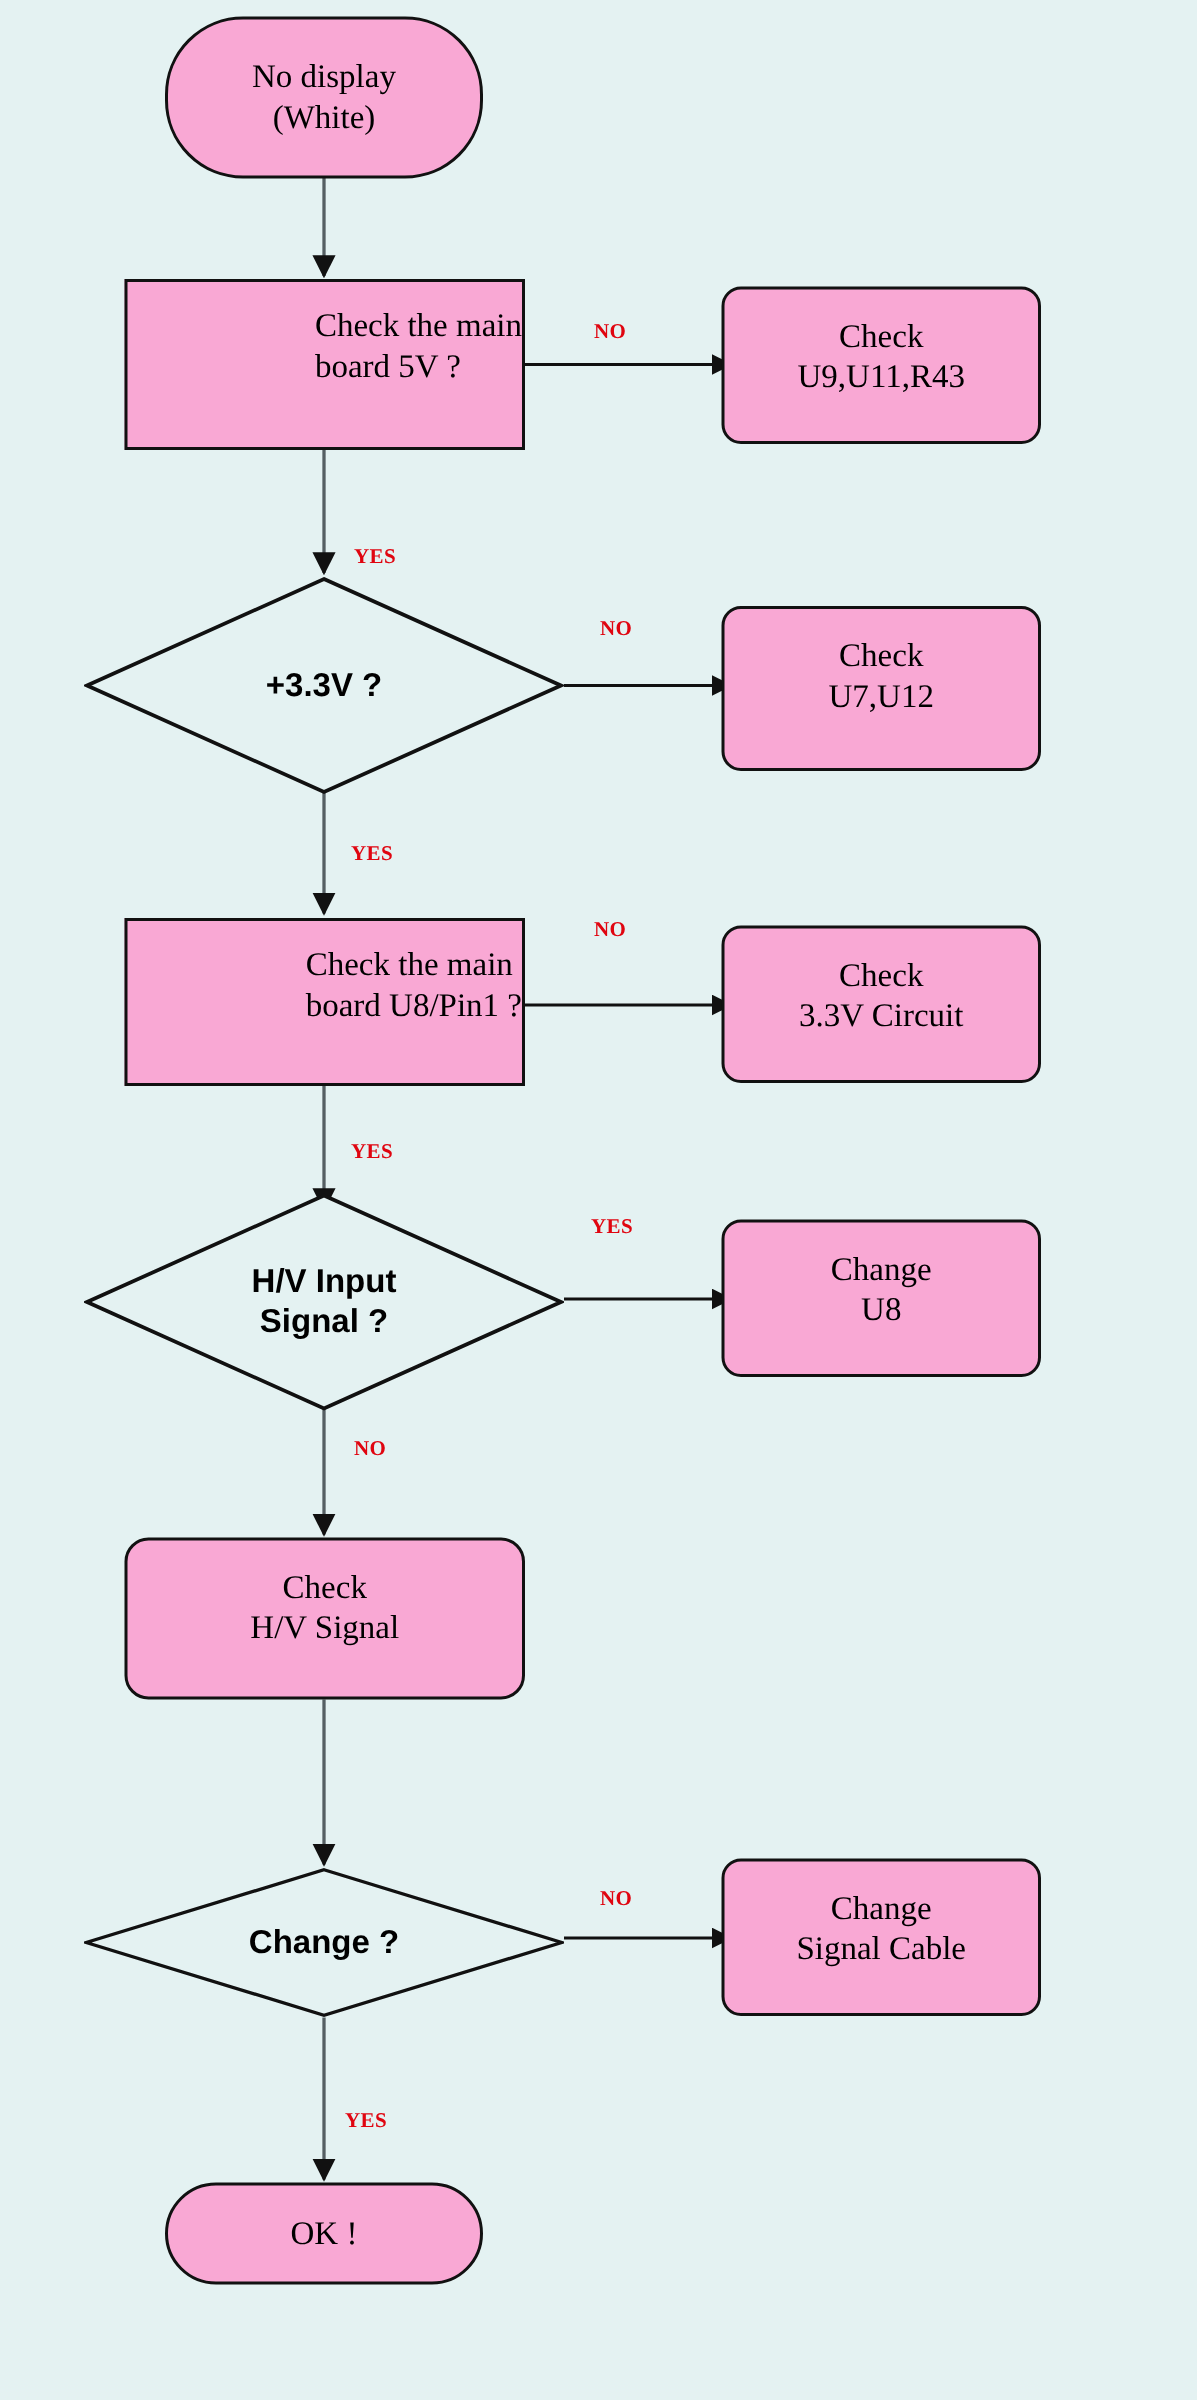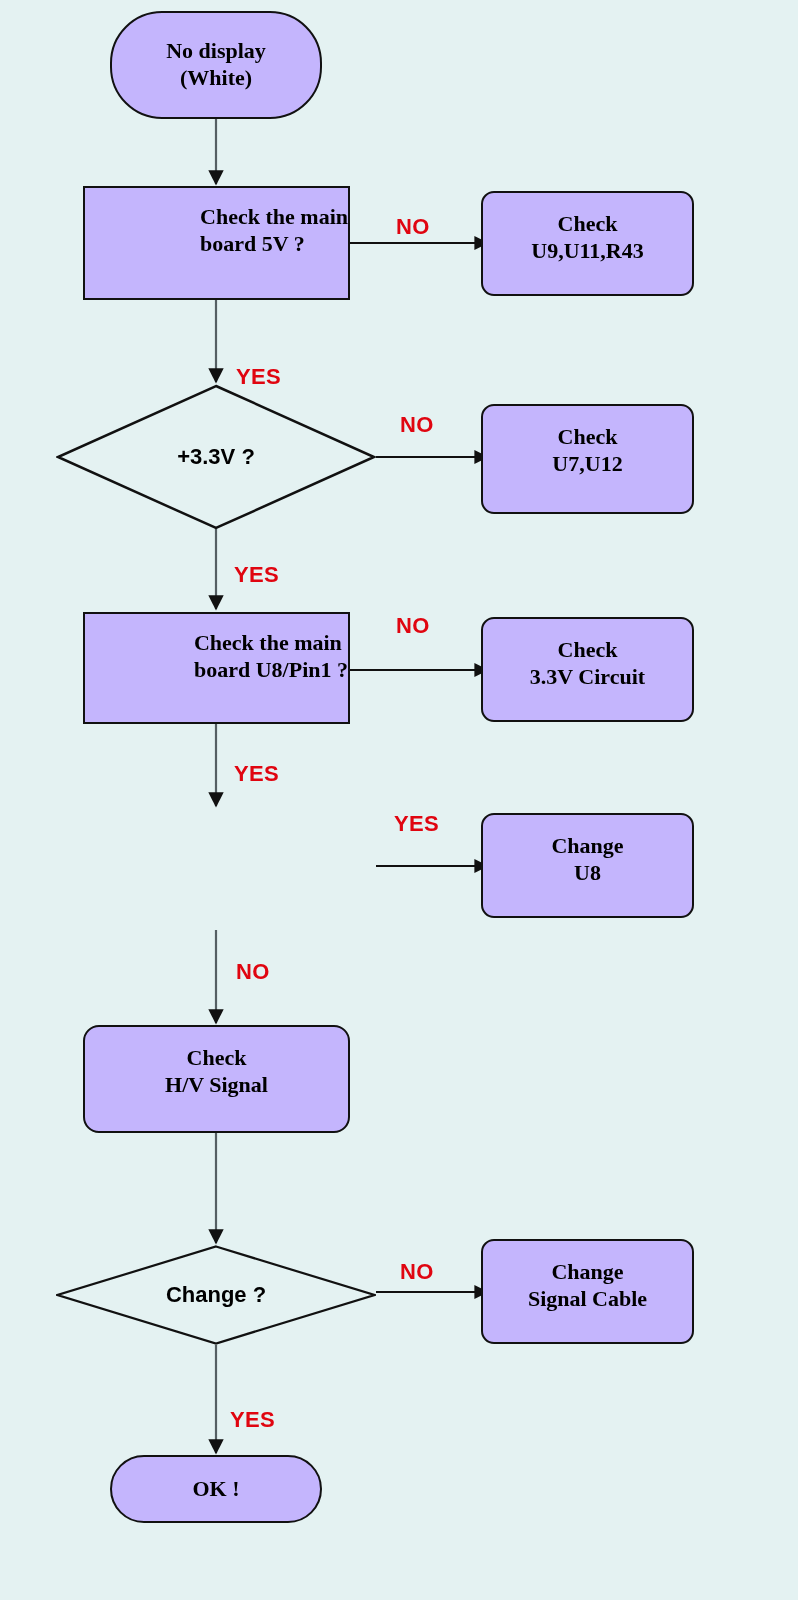--- a/index.html
+++ b/index.html
@@ -13,26 +13,26 @@
     width: 798px;
     height: 1600px;
     background: #e4f2f2;
     font-family: "Liberation Serif", "DejaVu Serif", serif;
     overflow: hidden;
   }
   
   .node {
     position: absolute;
     box-sizing: border-box;
-    background: #c4b5fd;
+    background: #f9a8d4;
     border: 2.5px solid #111111;
     display: flex;
     justify-content: center;
     color: #000000;
-    font-weight: bold;
+    font-weight: normal;
     text-align: center;
     line-height: 1.22;
   }
   .node .lbl {
     display: block;
     white-space: pre-line;
   }
   .terminator {
     border-radius: 52px;
     align-items: center;
@@ -80,23 +80,23 @@
     left: 0;
     top: 0;
     width: 798px;
     height: 1600px;
     pointer-events: none;
   }
   
   .branch-label {
     position: absolute;
     color: #e00510;
-    font-family: Liberation Sans, sans-serif;
+    font-family: Liberation Serif, serif;
     font-weight: bold;
-    font-size: 22px;
+    font-size: 14px;
     letter-spacing: 0.3px;
     white-space: nowrap;
   }
 </style>
 </head>
 <body>
 
 <div id="chart-root">
 
   <svg class="edges" viewBox="0 0 798 1600" width="798" height="1600">
@@ -161,20 +161,27 @@
   <div class="node process-left" style="left:83px; top:612px; width:267px; height:112px;">
     <span class="lbl">Check the main
 board U8/Pin1 ?</span>
   </div>
 
   <div class="node process-right" style="left:481px; top:617px; width:213px; height:105px;">
     <span class="lbl">Check
 3.3V Circuit</span>
   </div>
 
+  <div class="decision" style="left:56px; top:795px; width:320px; height:146px;">
+    <svg class="dia-svg" width="320" height="146" viewBox="0 0 320 146">
+      <polygon points="160,2 318,73 160,144 2,73" fill="#e4f2f2" stroke="#111111" stroke-width="2.5"></polygon>
+    </svg>
+    <span class="lbl">H/V Input
+Signal ?</span>
+  </div>
 
   <div class="node process-right" style="left:481px; top:813px; width:213px; height:105px;">
     <span class="lbl">Change
 U8</span>
   </div>
 
   <div class="node" style="left:83px; top:1025px; width:267px; height:108px; border-radius:16px; align-items:flex-start; padding-top:18px;">
     <span class="lbl" style="font-size:22px;">Check
 H/V Signal</span>
   </div>

